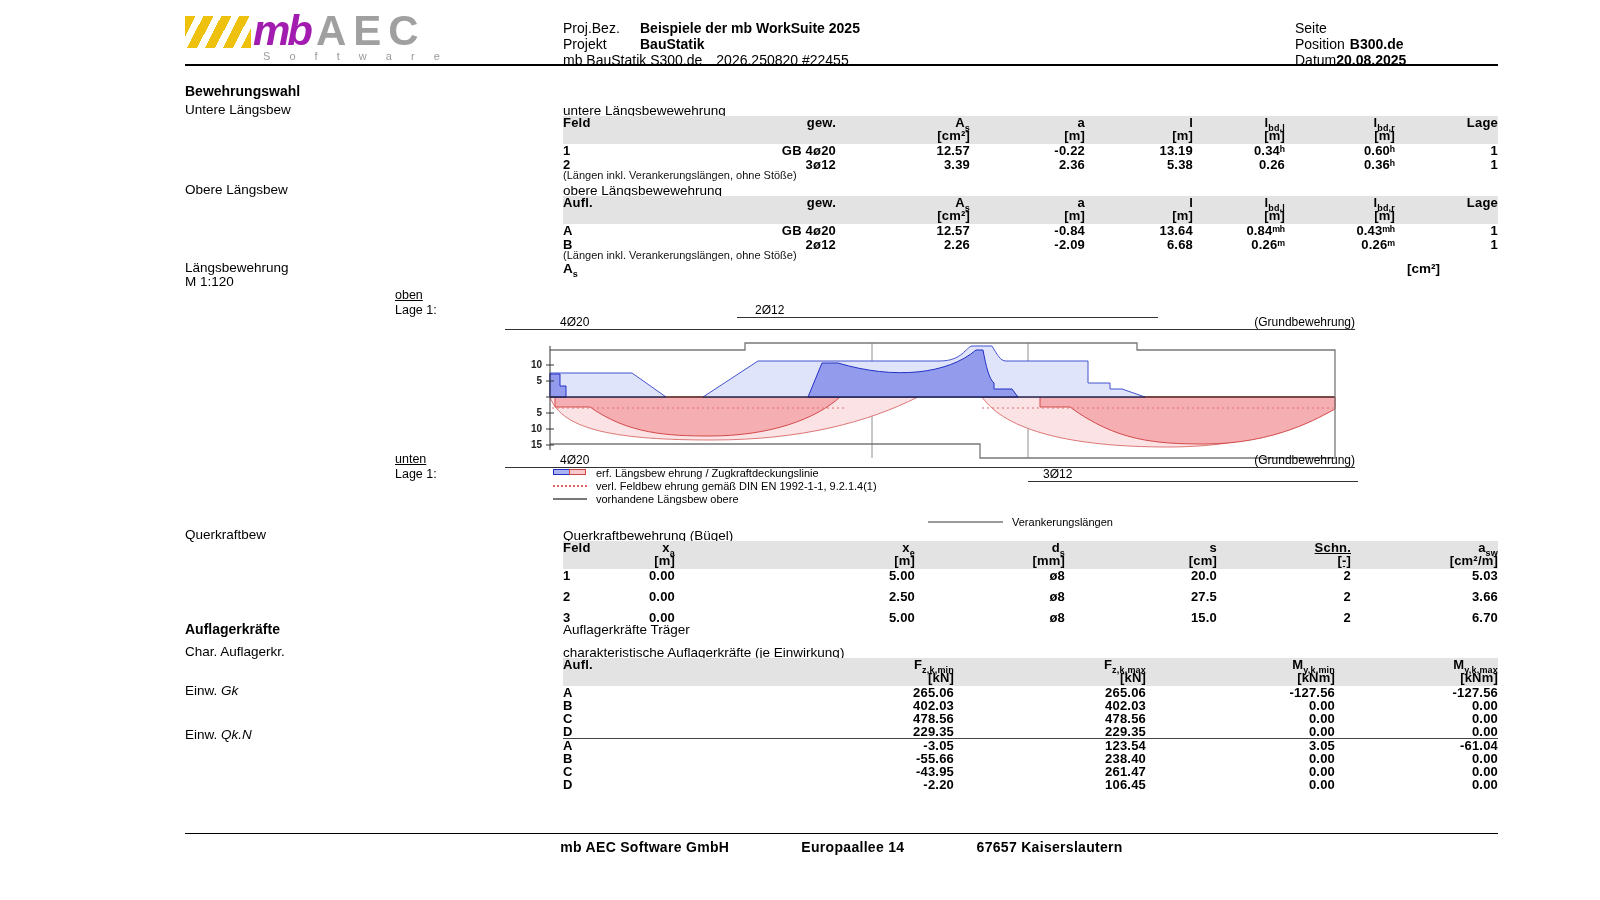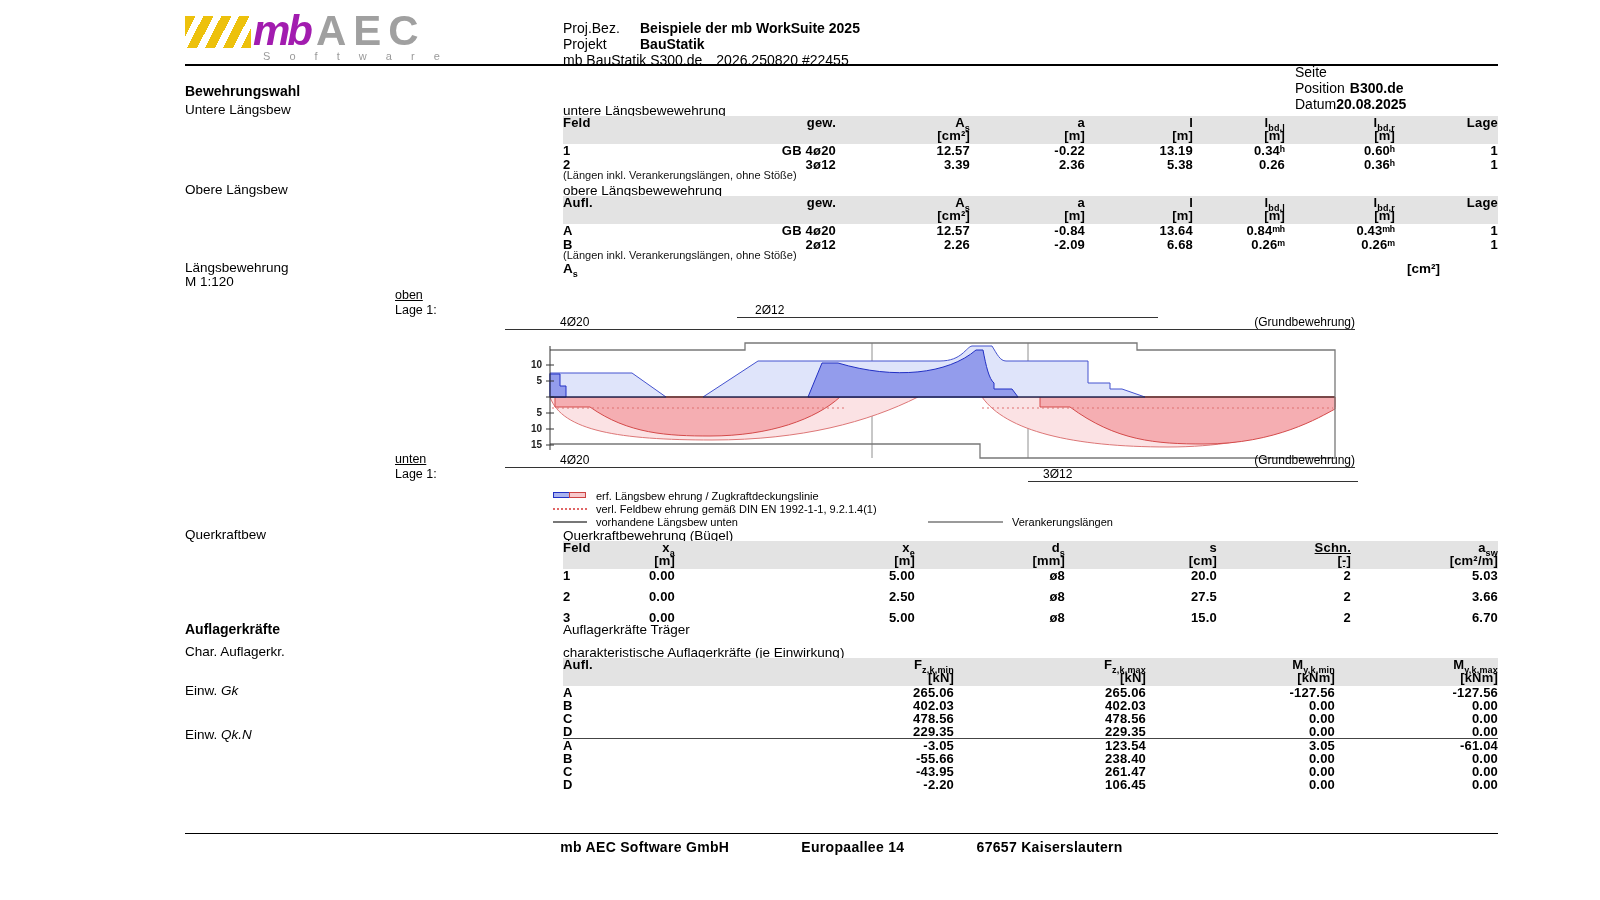--- a/index.html
+++ b/index.html
@@ -12,21 +12,21 @@
   .logo-row{display:flex;align-items:flex-end;}
   .logo-slashes{display:inline-block;width:66px;height:32px;margin-right:2px;
     background:repeating-linear-gradient(-63deg,#edc10c 0 9px,#fff 9px 16px);}
   .logo-mb{font-size:42px;line-height:34px;font-weight:bold;font-style:italic;color:#a21caf;letter-spacing:-3px;}
   .logo-aec{font-size:42px;line-height:34px;font-weight:bold;color:#a0a0a0;letter-spacing:7px;margin-left:6px;}
   .logo-sw{font-size:11px;color:#9a9a9a;letter-spacing:8px;margin:2px 0 0 78px;}
   .hinfo{left:563px;top:20px;font-size:14px;line-height:16px;}
   .hinfo .hl{display:inline-block;width:77px;font-weight:normal;}
   .hinfo b{font-weight:bold;}
   .hinfo .plain{font-weight:normal;margin-left:14px;}
-  .hmeta{left:1295px;top:20px;font-size:14px;line-height:16px;margin-top:44px;}
+  .hmeta{left:1295px;top:20px;font-size:14px;line-height:16px;}
   .hmeta .hl{font-weight:normal;margin-right:5px;}
   .hmeta .tight .hl{margin-right:0;}
   .rule{left:185px;width:1313px;border-top:2px solid #000;height:0;}
   .rule1{top:64px;}
   .rulef{top:833px;border-top-width:1px;}
 
   
   .side{left:185px;font-size:13.5px;line-height:14px;white-space:nowrap;}
   .side.bold{font-weight:bold;font-size:14px;}
   .side i{text-align:right;}
@@ -311,32 +311,32 @@
   <div class="abs obenlbl" style="top:452px;text-align:center;">unten</div>
   <div class="abs lagelbl" style="top:467px;">Lage 1:</div>
   <div class="abs barline" style="left:505px;top:453px;width:850px;">
     <span class="pad55">4Ø20</span>
     <span>(Grundbewehrung)</span>
   </div>
   <div class="abs barline" style="left:1028px;top:467px;width:330px;">
     <span class="pad15">3Ø12</span>
   </div>
 
-  <div class="abs lg-col" style="left:553px;top:489px;">
+  <div class="abs lg-col" style="left:553px;top:466px;">
       <div class="lg-row">
         <span class="sw sw-br"><span class="b"></span><span class="r"></span></span>
         <span>erf. Längsbew ehrung / Zugkraftdeckungslinie</span>
       </div>
       <div class="lg-row">
         <span class="sw sw-dot"></span>
         <span>verl. Feldbew ehrung gemäß DIN EN 1992-1-1, 9.2.1.4(1)</span>
       </div>
       <div class="lg-row">
         <span class="sw sw-gray"></span>
-        <span>vorhandene Längsbew unten</span>
+        <span>vorhandene Längsbew obere</span>
       </div>
     </div>
   <div class="abs lg-col" style="left:928px;top:515px;">
       <div class="lg-row">
         <span class="sw sw-gray2"></span>
         <span>Verankerungslängen</span>
       </div>
     </div>
 
   <div class="abs subhead" style="top:528px;">Querkraftbewehrung (Bügel)</div>

